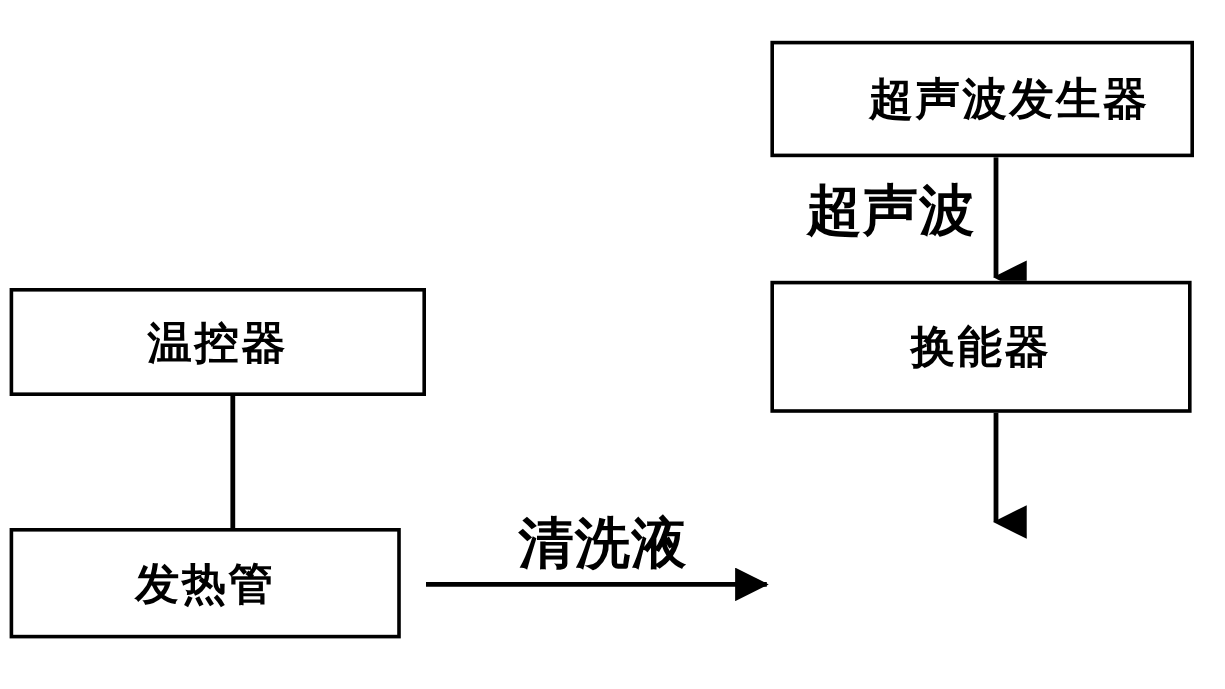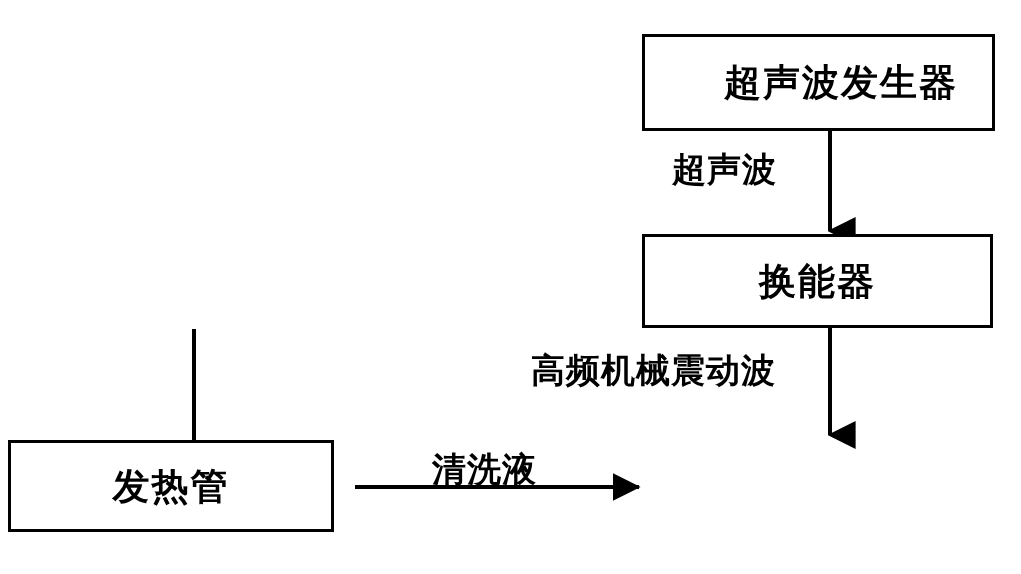--- a/index.html
+++ b/index.html
@@ -33,47 +33,47 @@
     font-size: 37px;
     line-height: 1;
     color: #000000;
     letter-spacing: 2px;
     white-space: nowrap;
   }
   .edge-label {
     position: absolute;
     font-family: "DejaVu Sans", "Liberation Sans", sans-serif;
     font-weight: 700;
-    font-size: 34px;
+    font-size: 46px;
     line-height: 1;
     color: #000000;
     letter-spacing: 1px;
     white-space: nowrap;
   }
   .connector-svg {
     position: absolute;
     left: 0;
     top: 0;
     width: 1021px;
     height: 574px;
     pointer-events: none;
     overflow: visible;
   }
 
   
   #node-temp-controller { left: 8px;   top: 240px; width: 347px; height: 90px; }
   #node-heating-tube    { left: 8px;   top: 440px; width: 326px; height: 92px; }
   #node-generator       { left: 642px; top: 34px;  width: 353px; height: 97px; padding-left: 45px; }
-  #node-transducer      { left: 642px; top: 234px; width: 351px; height: 94px; }
+  #node-transducer      { left: 642px; top: 234px; width: 351px; height: 110px; }
   #node-workpiece       { left: 642px; top: 438px; width: 351px; height: 89px; }
 
   
   #label-ultrasonic-wave   { left: 672px; top: 152px; }
   #label-mechanical-wave   { left: 531px; top: 353px; }
-  #label-cleaning-solution { left: 432px; top: 452px; }
+  #label-cleaning-solution { left: 432px; top: 433px; font-family: Liberation Mono, monospace; }
 </style>
 </head>
 <body>
 
 <div id="diagram-canvas">
 
   <svg class="connector-svg" viewBox="0 0 1021 574" xmlns="http://www.w3.org/2000/svg">
     <defs>
       <marker id="arrowhead-down" markerWidth="7" markerHeight="7" refX="3.5" refY="6.4" orient="auto" markerUnits="strokeWidth">
         <polygon points="0,0 7,0 3.5,7" fill="#000000"></polygon>
@@ -94,24 +94,26 @@
 
   <div class="node-box" id="node-generator">
     <span class="node-label">超声波发生器</span>
   </div>
 
   <div class="node-box" id="node-transducer">
     <span class="node-label">换能器</span>
   </div>
 
 
+  <div class="node-box" id="node-temp-controller">
+    <span class="node-label">温控器</span>
+  </div>
 
   <div class="node-box" id="node-heating-tube">
     <span class="node-label">发热管</span>
   </div>
 
   <div class="edge-label" id="label-ultrasonic-wave">超声波</div>
 
-  <div class="edge-label" id="label-mechanical-wave">高频机械震动波</div>
 
   <div class="edge-label" id="label-cleaning-solution">清洗液</div>
 
 </div>
 
 </body></html>

